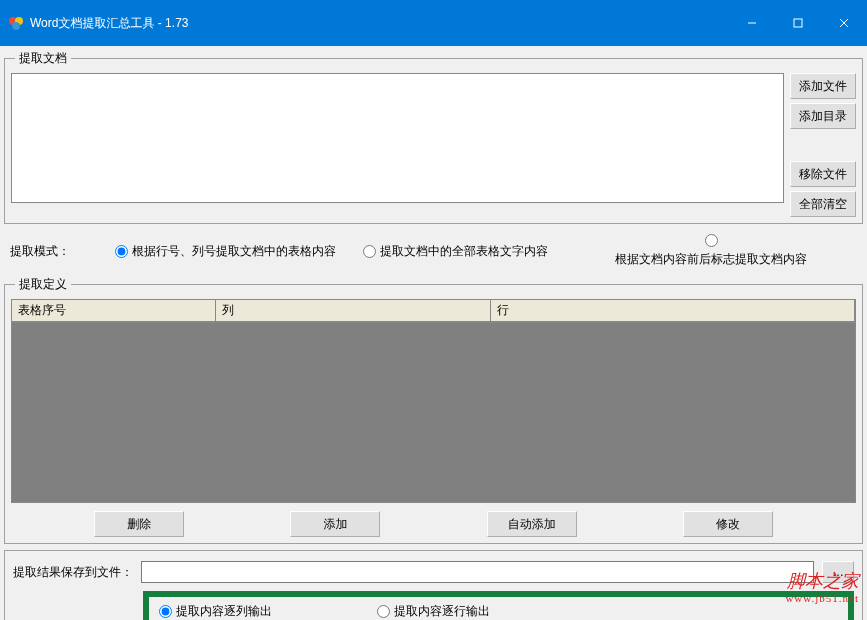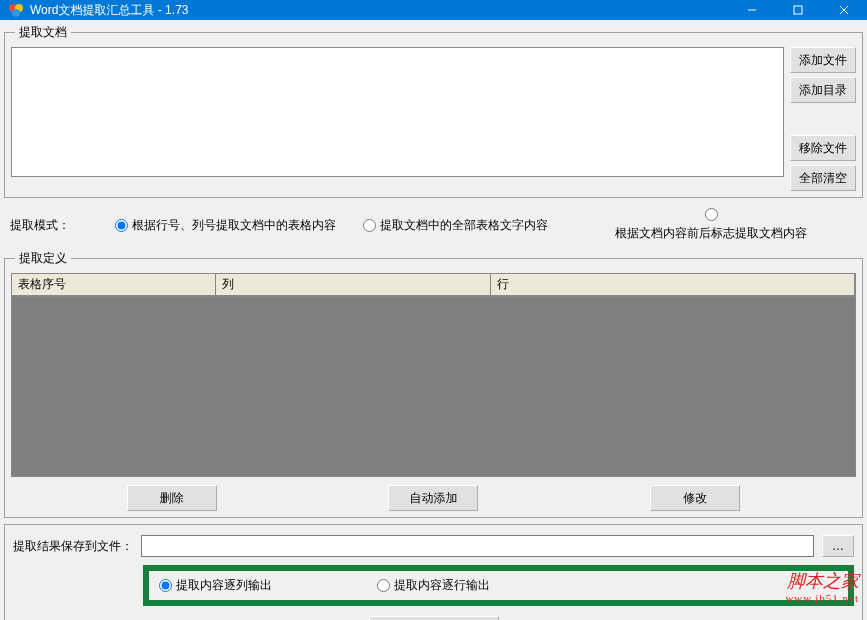--- a/index.html
+++ b/index.html
@@ -1,17 +1,17 @@
 <!DOCTYPE html>
 <html><head>
 <meta charset="utf-8">
 <style>
 * { box-sizing: border-box; margin: 0; padding: 0; }
 body { font-family: "Microsoft YaHei", "SimSun", Arial, sans-serif; font-size: 12px; background: #f0f0f0; width: 867px; height: 620px; overflow: hidden; position: relative; }
-.titlebar { background: #0078d7; color: #fff; height: 20px; display: flex; align-items: center; padding-left: 8px; }
+.titlebar { background: #0078d7; color: #fff; height: 46px; display: flex; align-items: center; padding-left: 8px; }
 .titlebar .icon-app { width: 16px; height: 16px; margin-right: 6px; display: inline-block; }
 .titlebar .title { flex: 1; font-size: 12px; }
 .winbtn { width: 46px; height: 30px; display: flex; align-items: center; justify-content: center; color: #fff; }
 .client { background: #f0f0f0; padding: 2px; }
 fieldset { border: 1px solid #a0a0a0; margin: 2px 2px 6px 2px; padding: 6px; position: relative; }
 legend { font-size: 12px; padding: 0 4px; color: #000; margin-left: 4px; }
 .fileset-body { display: flex; gap: 6px; }
 .filelist { flex: 1; background: #fff; border: 1px solid #888; height: 130px; }
 .sidebtns { display: flex; flex-direction: column; gap: 4px; width: 66px; }
 .sidebtns .gap { height: 24px; }
@@ -106,20 +106,21 @@
     <legend>提取定义</legend>
     <div class="defset-body">
       <div class="gridhead">
         <div class="col col1">表格序号</div>
         <div class="col col2">列</div>
         <div class="col col3">行</div>
       </div>
       <div class="gridbody"></div>
       <div class="defbtns">
         <div class="wbtn">删除</div>
+        <div class="wbtn">添加</div>
         <div class="wbtn">自动添加</div>
         <div class="wbtn">修改</div>
       </div>
     </div>
   </fieldset>
 
   <div class="outset">
     <div class="outrow">
       <span class="txtlbl">提取结果保存到文件：</span>
       <input type="text" value="" style="">

